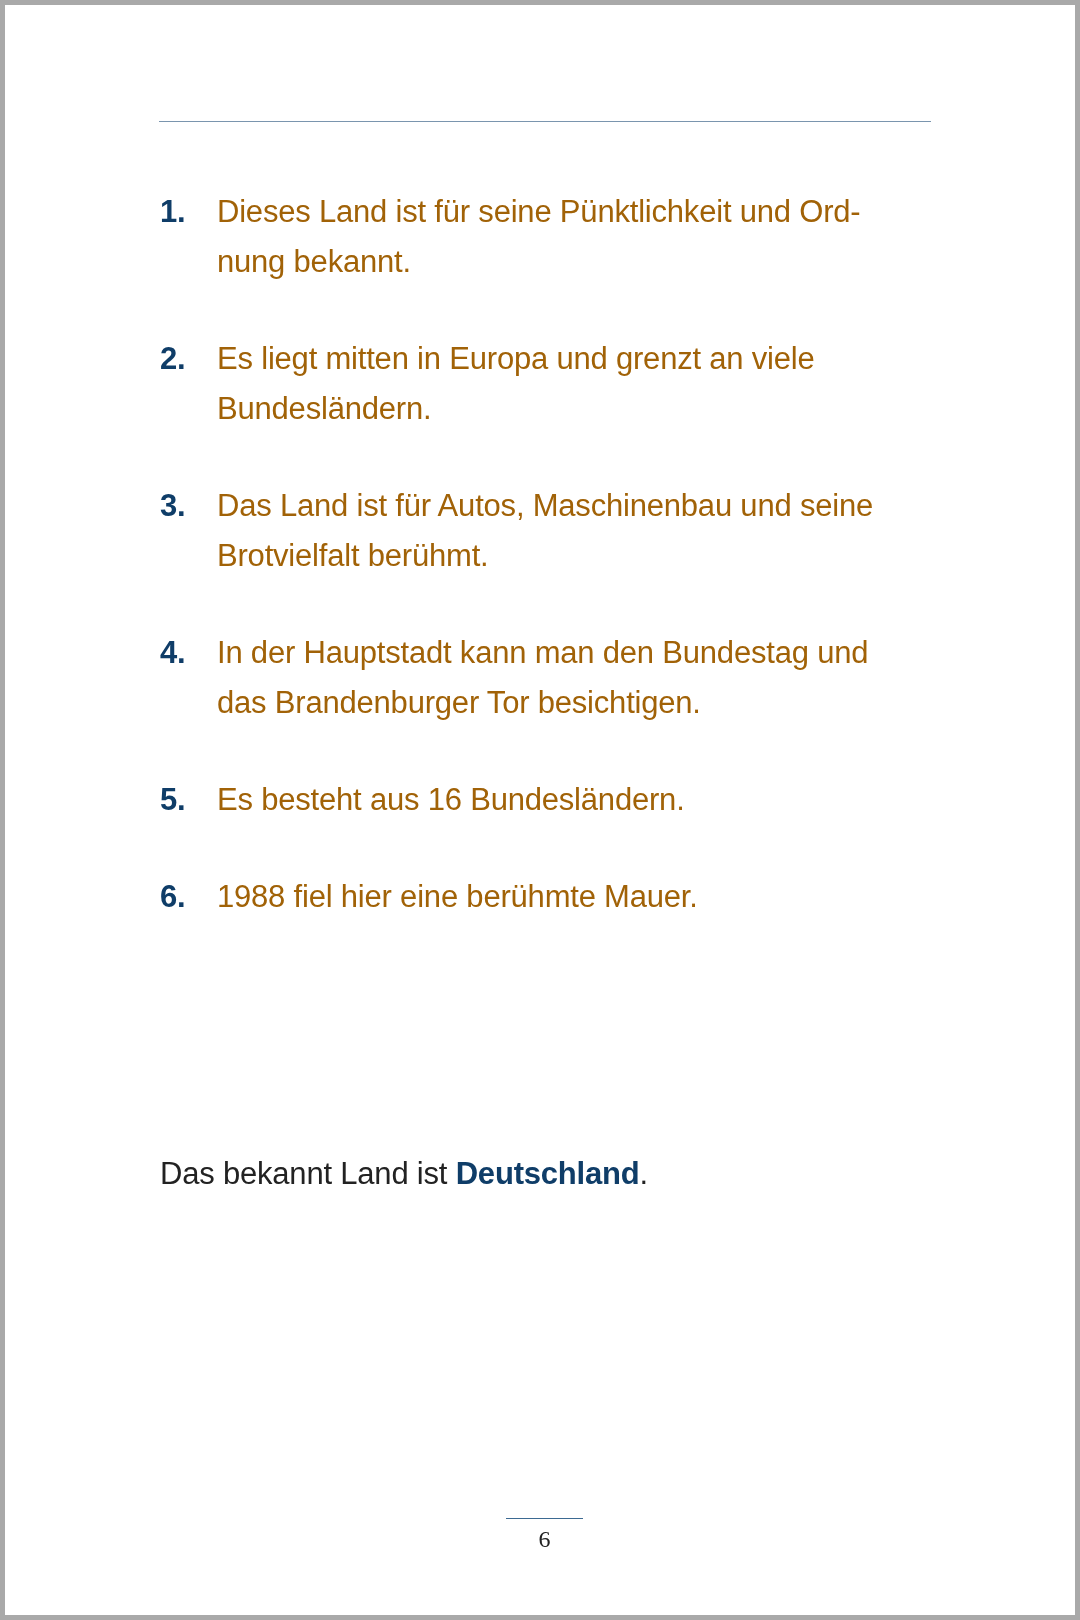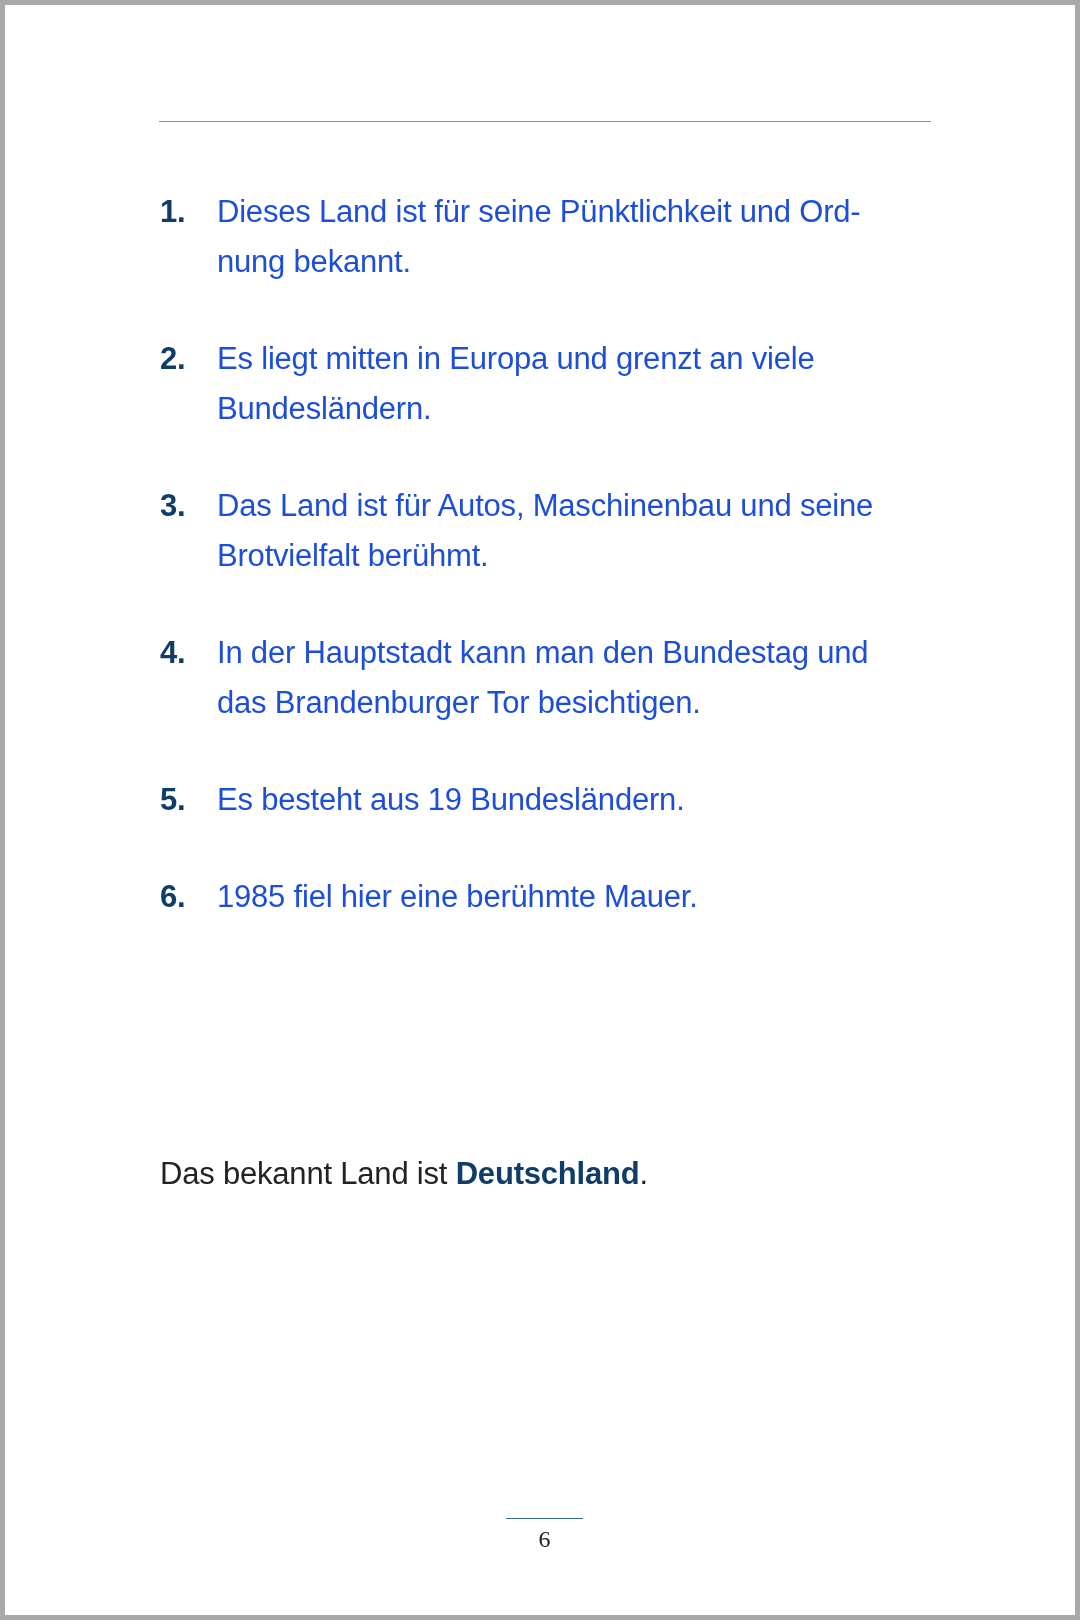--- a/index.html
+++ b/index.html
@@ -49,21 +49,21 @@
       letter-spacing: -0.2px;
     }
     .clue-number {
       flex: 0 0 57px;
       width: 57px;
       font-weight: bold;
       color: #0f3d68;
     }
     .clue-text {
       flex: 1 1 auto;
-      color: #1d4ed8;
+      color: #a16207;
       white-space: pre-line;
     }
     .answer-line {
       position: absolute;
       left: 155px;
       top: 1113px;
       font-size: 31px;
       line-height: 50px;
       color: #222222;
       letter-spacing: -0.2px;
@@ -117,25 +117,25 @@
       <span class="clue-text">Das Land ist für Autos, Maschinenbau und seine
 Brotvielfalt berühmt.</span>
     </li>
     <li class="clue-item">
       <span class="clue-number">4.</span>
       <span class="clue-text">In der Hauptstadt kann man den Bundestag und
 das Brandenburger Tor besichtigen.</span>
     </li>
     <li class="clue-item">
       <span class="clue-number">5.</span>
-      <span class="clue-text">Es besteht aus 19 Bundesländern.</span>
+      <span class="clue-text">Es besteht aus 16 Bundesländern.</span>
     </li>
     <li class="clue-item">
       <span class="clue-number">6.</span>
-      <span class="clue-text">1985 fiel hier eine berühmte Mauer.</span>
+      <span class="clue-text">1988 fiel hier eine berühmte Mauer.</span>
     </li>
   </ol>
 
   <p class="answer-line"><span>Das bekannt Land ist </span><span class="answer-word">Deutschland</span><span>.</span></p>
 
   <div class="page-rule"></div>
   <div class="page-number">6</div>
 
 </div>
 

